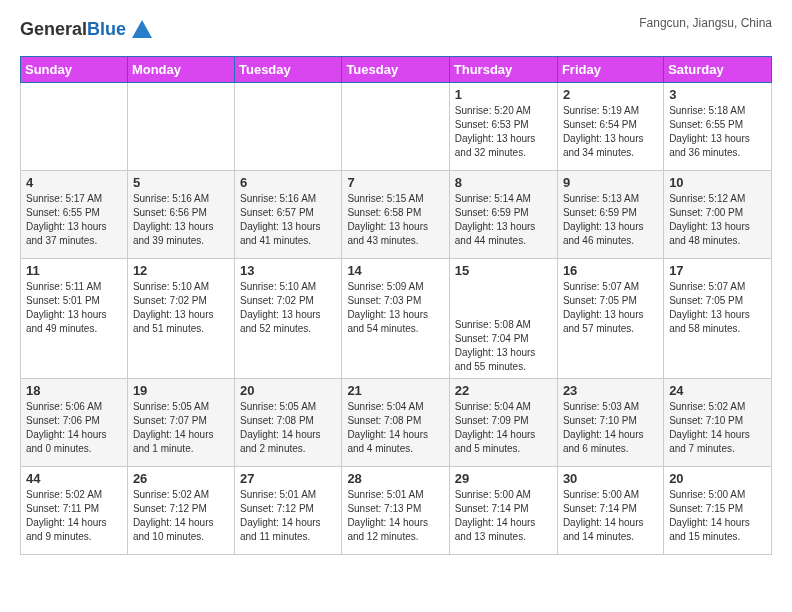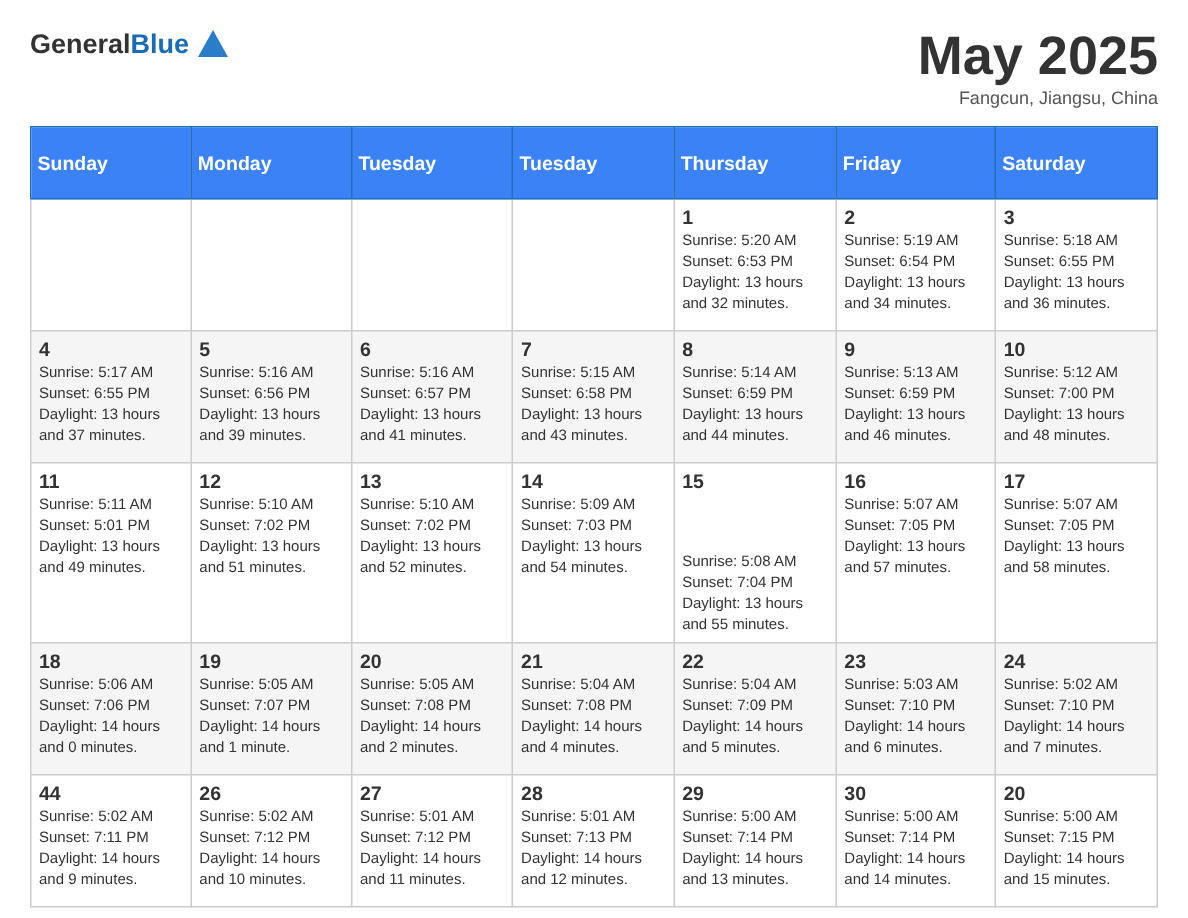--- a/index.html
+++ b/index.html
@@ -46,25 +46,25 @@
     .subtitle {
       font-size: 12px;
       color: #555;
     }
     .calendar {
       width: 100%;
       border-collapse: collapse;
       border: 1px solid #ccc;
     }
     .calendar th {
-      background-color: #3b82f6;
+      background-color: #d946ef;
       color: #fff;
       font-size: 13px;
       font-weight: bold;
-      padding: 16px 4px;
+      padding: 5px 4px;
       text-align: left;
       border: 1px solid #2270b5;
     }
     .calendar td {
       vertical-align: top;
       border: 1px solid #ccc;
       padding: 4px 5px;
       width: 113px;
       height: 88px;
       font-size: 10.5px;
@@ -104,21 +104,20 @@
           <span class="logo-text">
             <span class="logo-general">General</span><span class="logo-blue">Blue</span>
           </span>
           <svg class="logo-icon" viewBox="0 0 28 28">
             <polygon points="14,4 24,22 4,22" fill="#2a7dc9"></polygon>
           </svg>
         </div>
       </div>
     </div>
     <div class="title-block">
-      <div class="month-title">May 2025</div>
       <div class="subtitle">Fangcun, Jiangsu, China</div>
     </div>
   </div>
 
   <table class="calendar">
     <thead>
       <tr>
       <th>Sunday</th>
           <th>Monday</th>
           <th>Tuesday</th>

